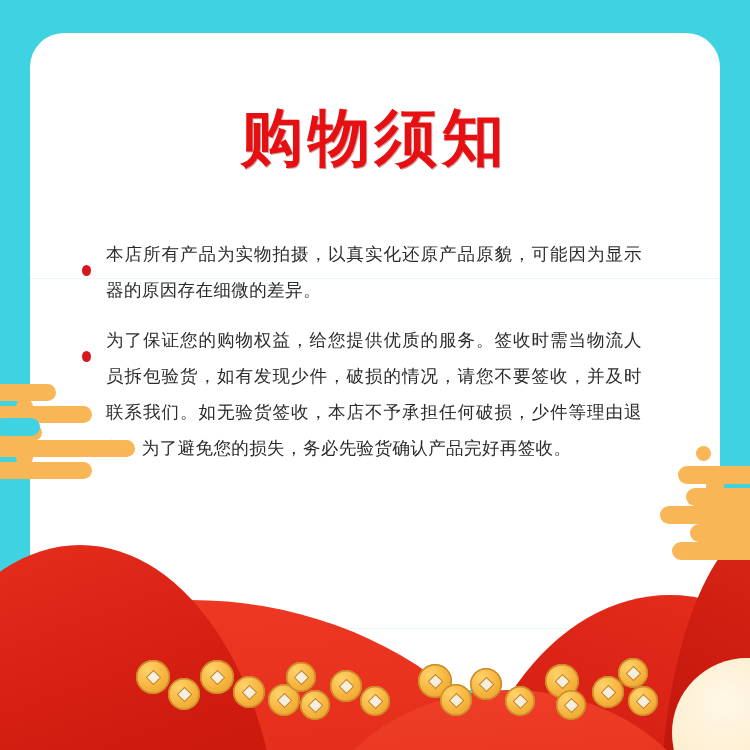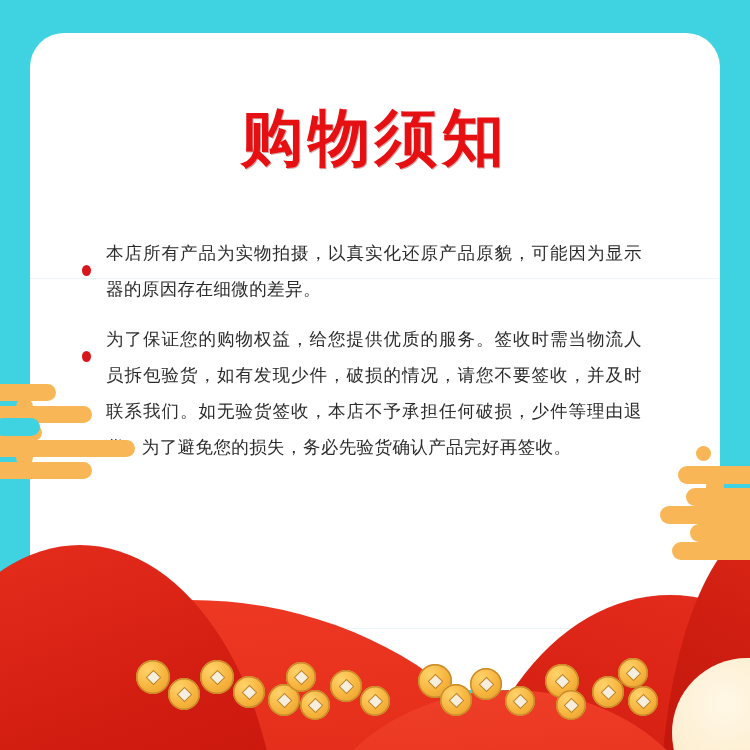--- a/index.html
+++ b/index.html
@@ -76,21 +76,21 @@
     width: 562px;
   }
   .notice-item {
     position: relative;
     padding-left: 26px;
     margin-bottom: 14px;
     font-size: 17.5px;
     line-height: 36px;
     color: #2b2b2b;
     text-align: justify;
-    font-family: Liberation Mono, monospace;
+    font-family: Liberation Serif, serif;
     letter-spacing: .4px;
   }
   .notice-item .dot {
     position: absolute;
     left: 2px;
     top: 29px;
     width: 9px;
     height: 11px;
     border-radius: 50%;
     background: #d8171c;

